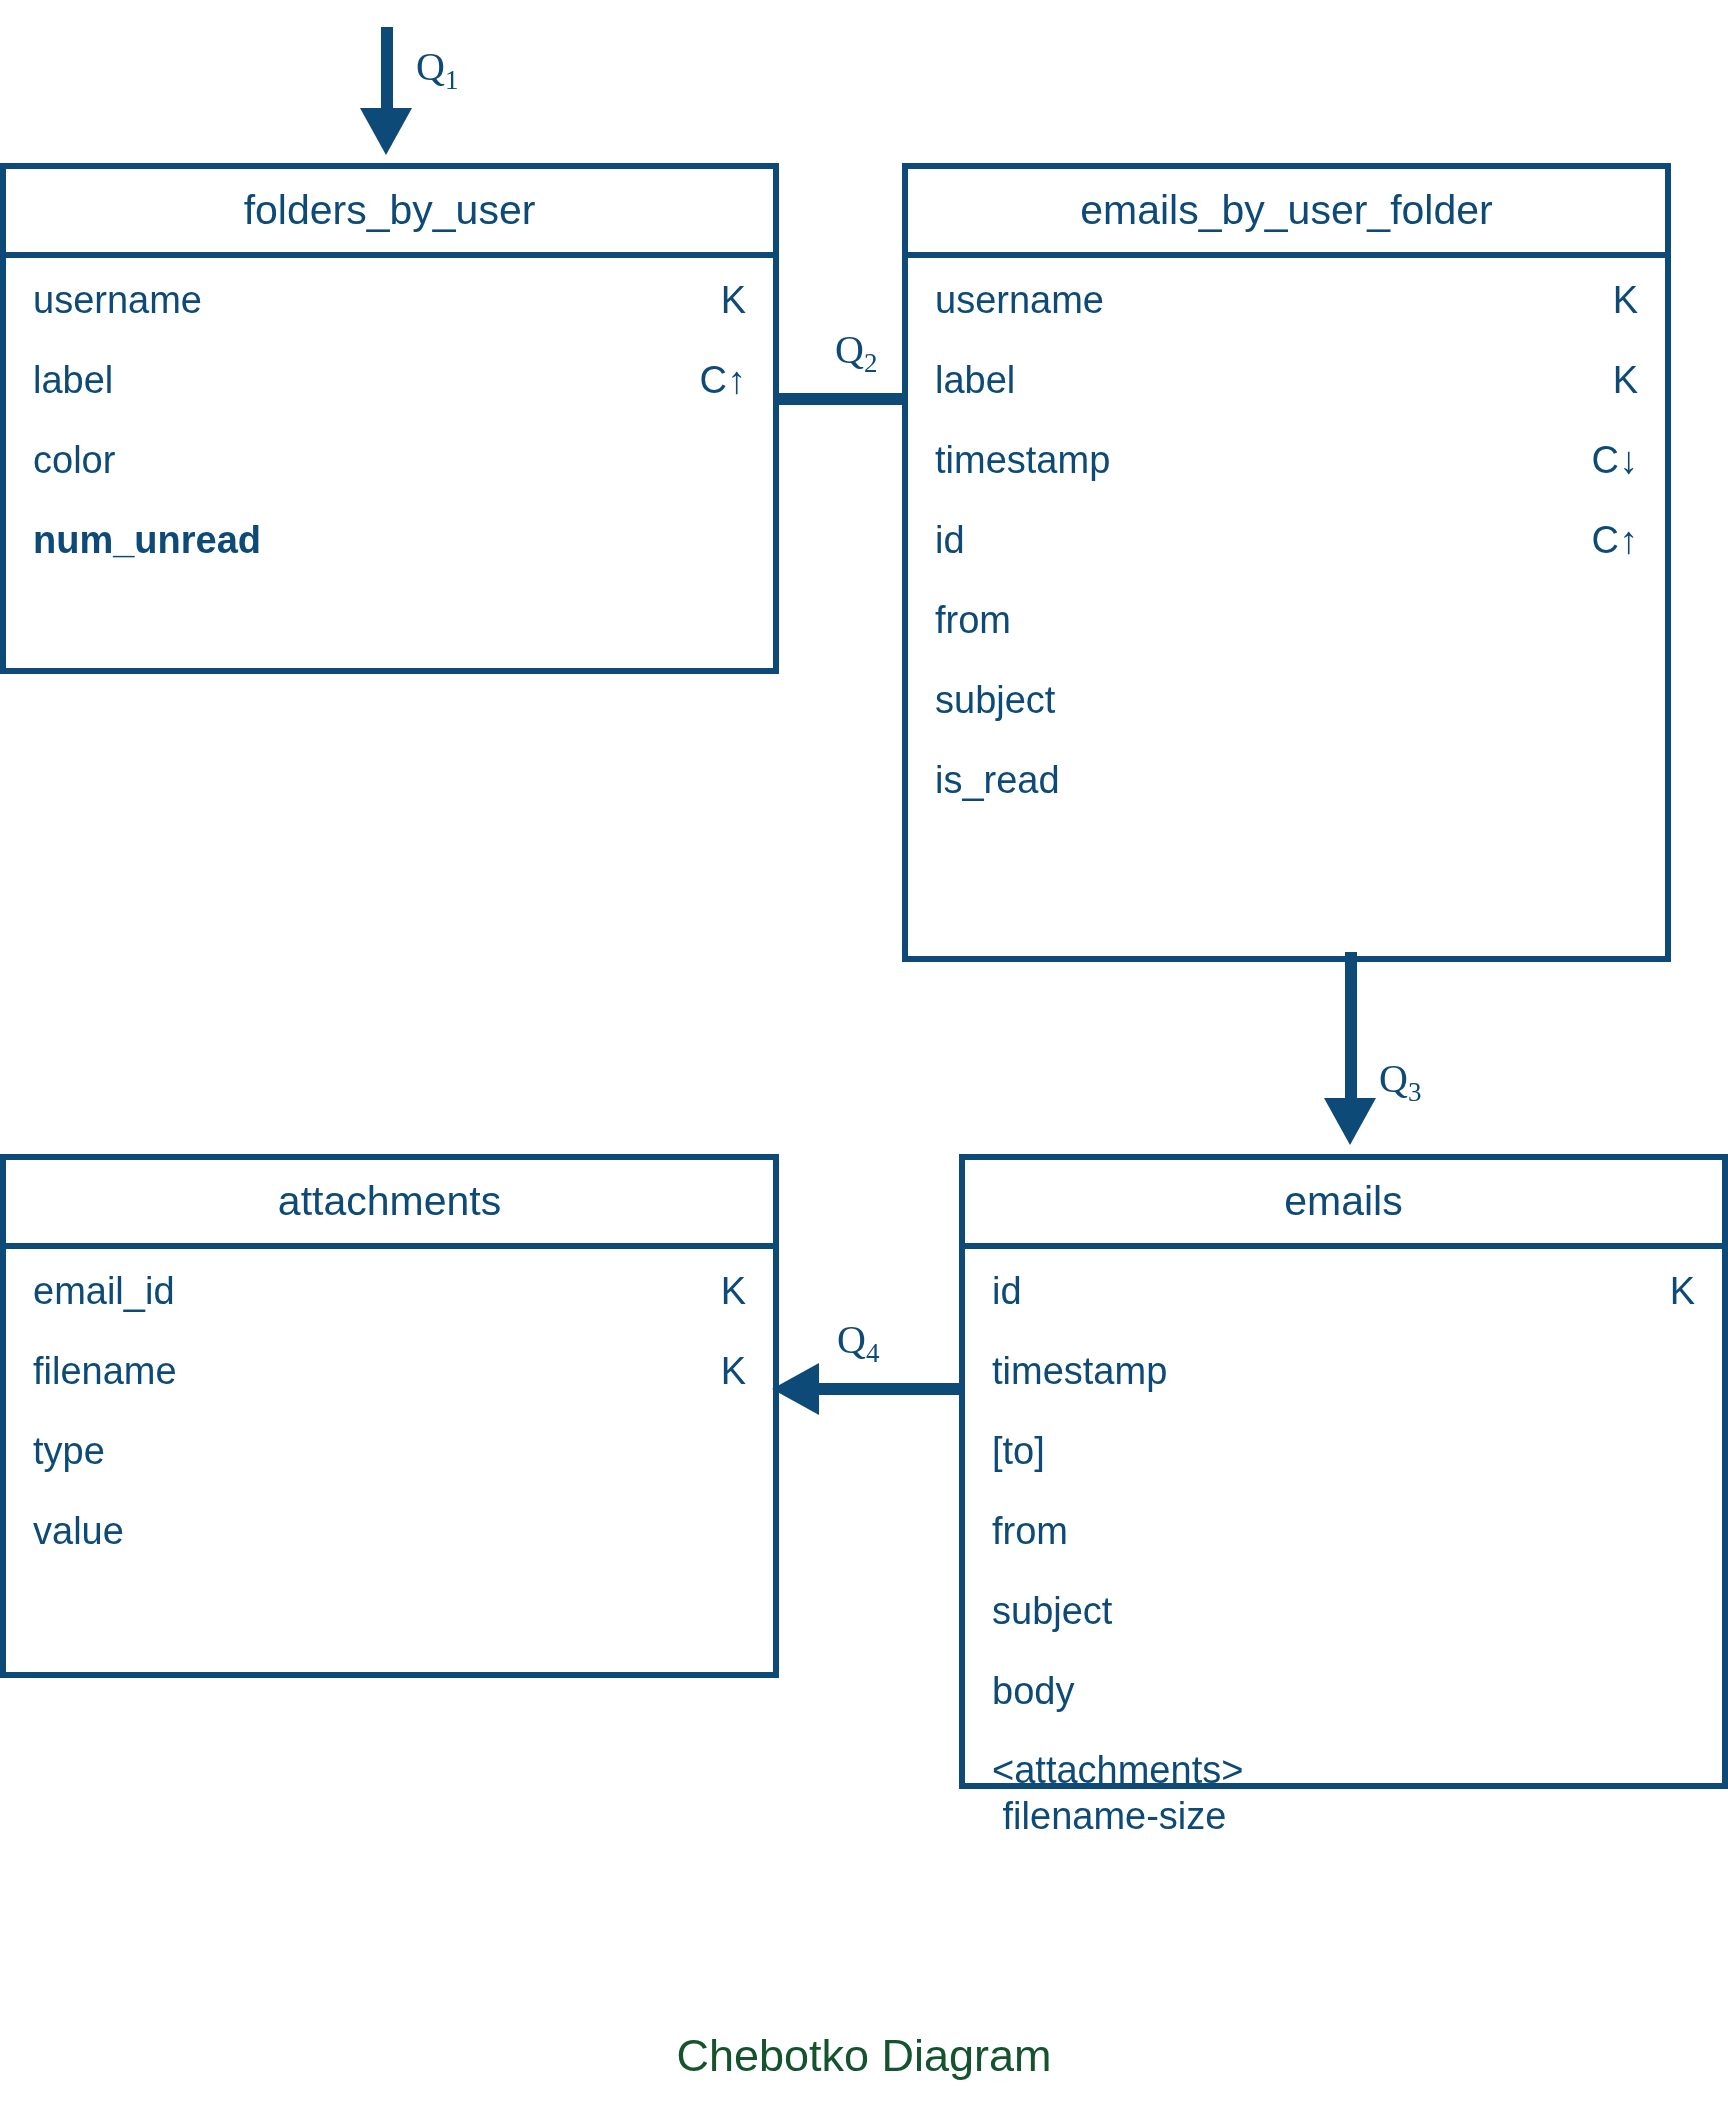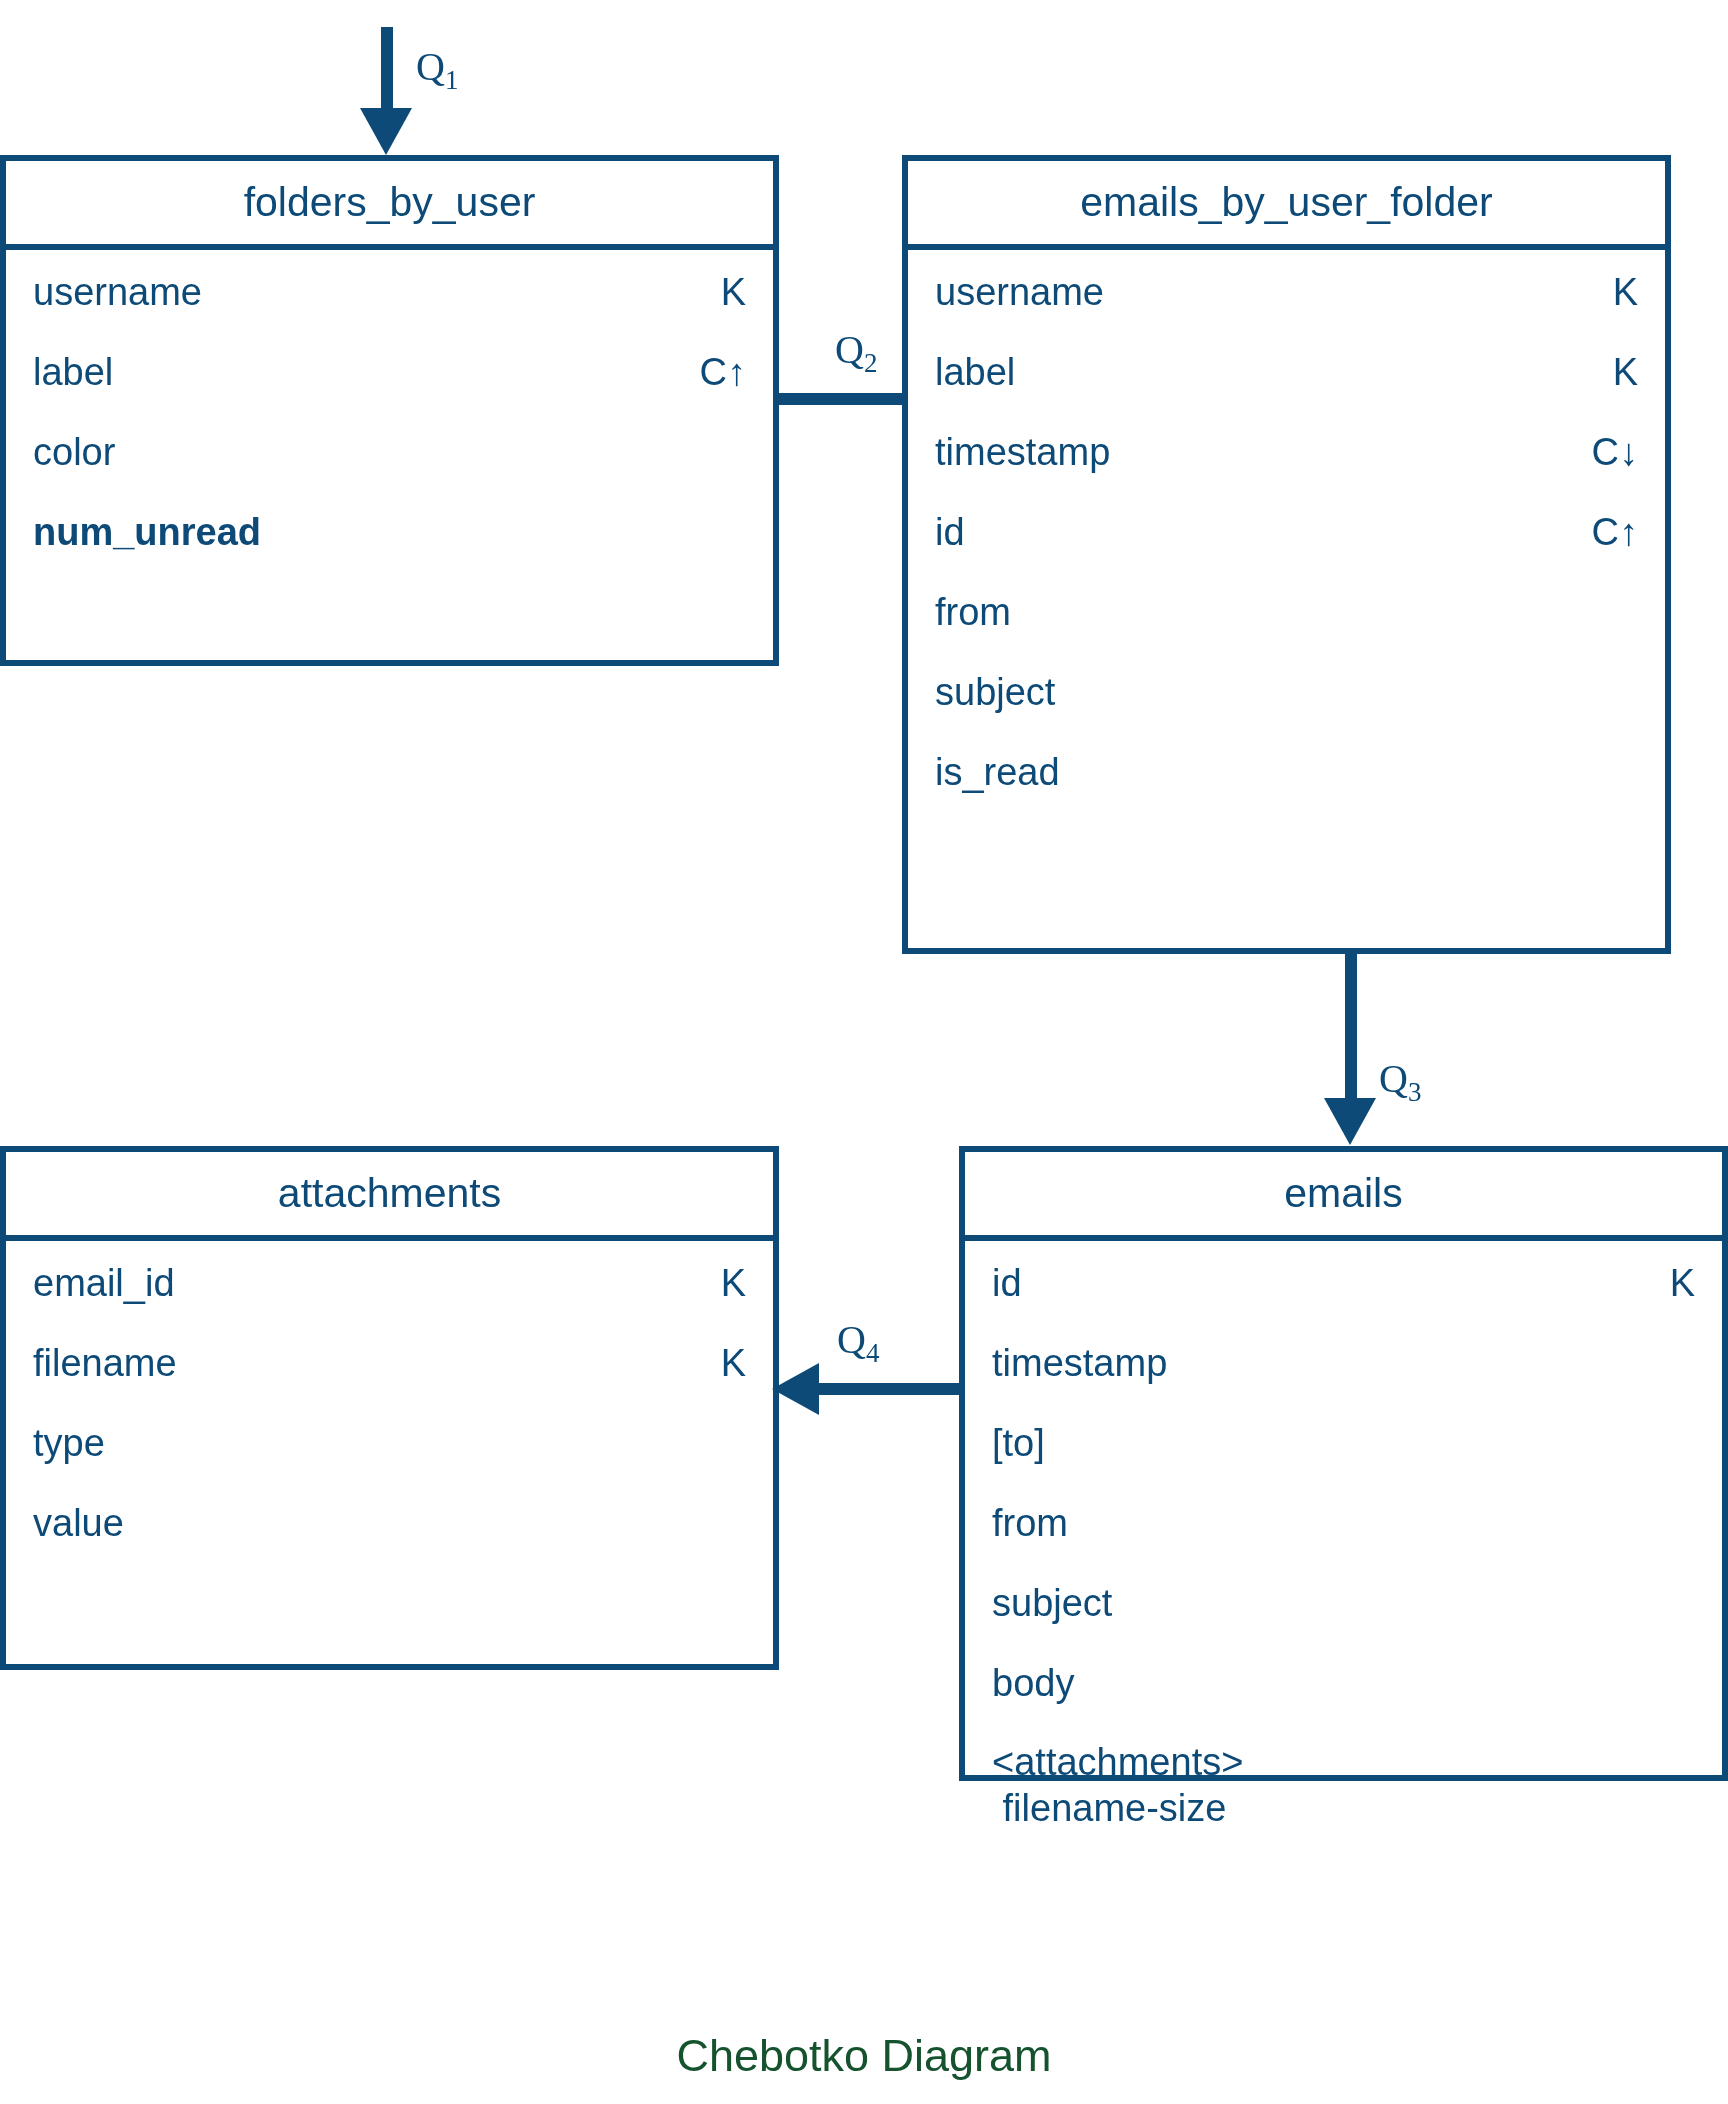--- a/index.html
+++ b/index.html
@@ -17,20 +17,21 @@
     background: #ffffff;
     overflow: hidden;
   }
 
   
   .tbl {
     position: absolute;
     box-sizing: border-box;
     border: 6.3px solid #0d4a77;
     background: #ffffff;
+    margin-top: 8px;
   }
   .tbl-title {
     box-sizing: border-box;
     width: 100%;
     text-align: center;
     color: #0d4a77;
     font-size: 41px;
     font-weight: 400;
     letter-spacing: 0px;
     border-bottom: 6.3px solid #0d4a77;

